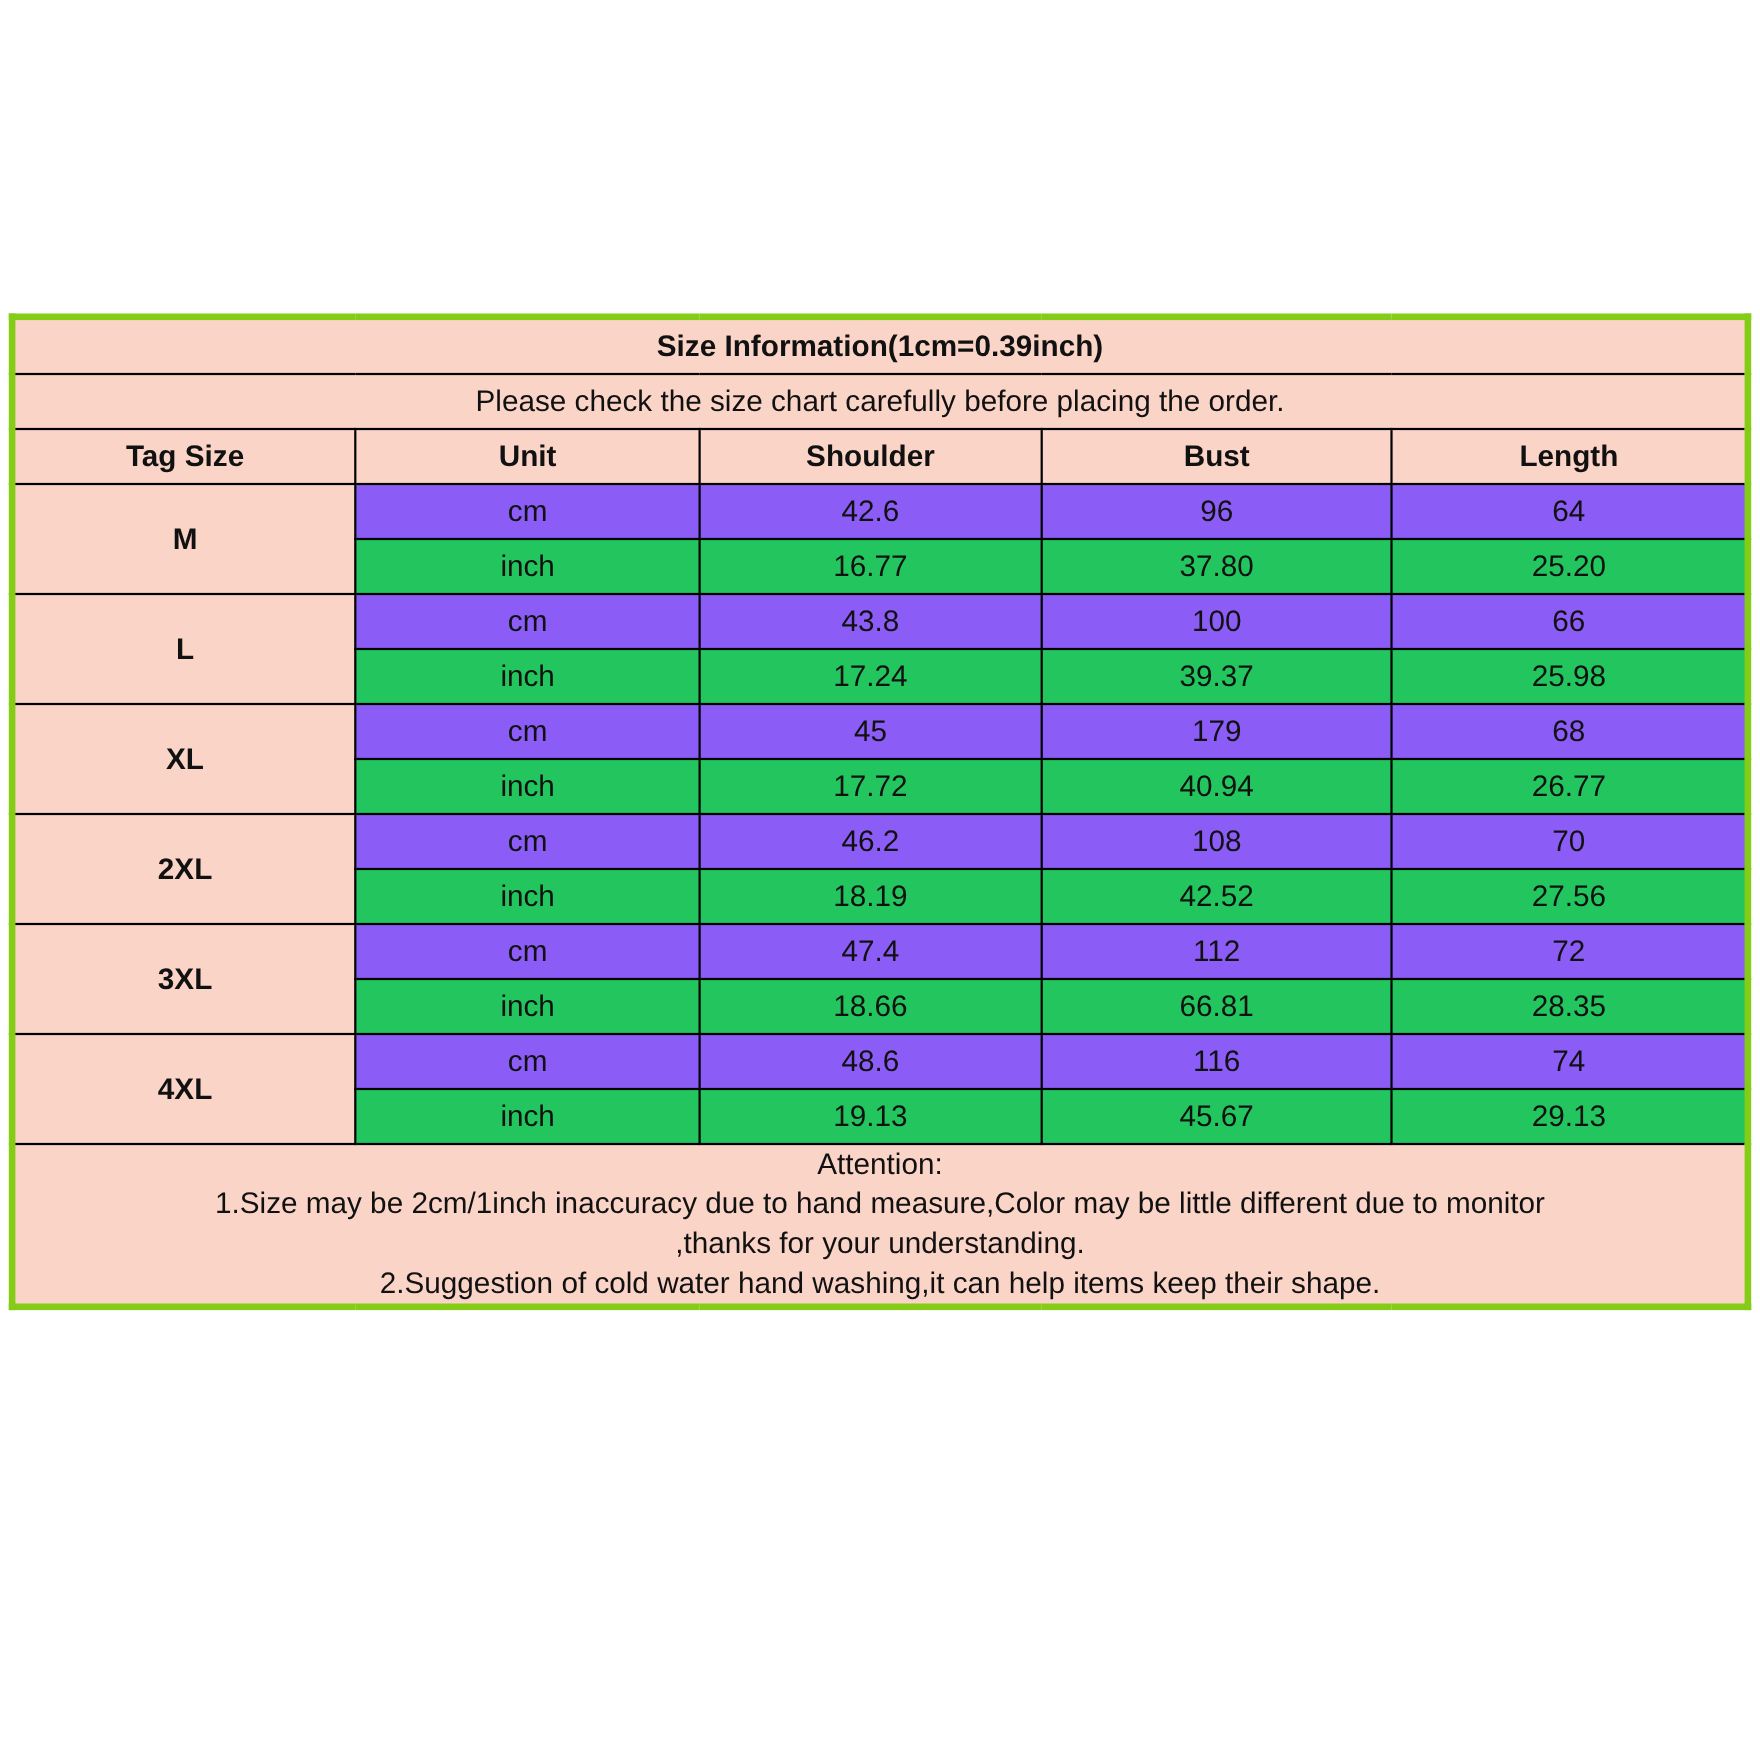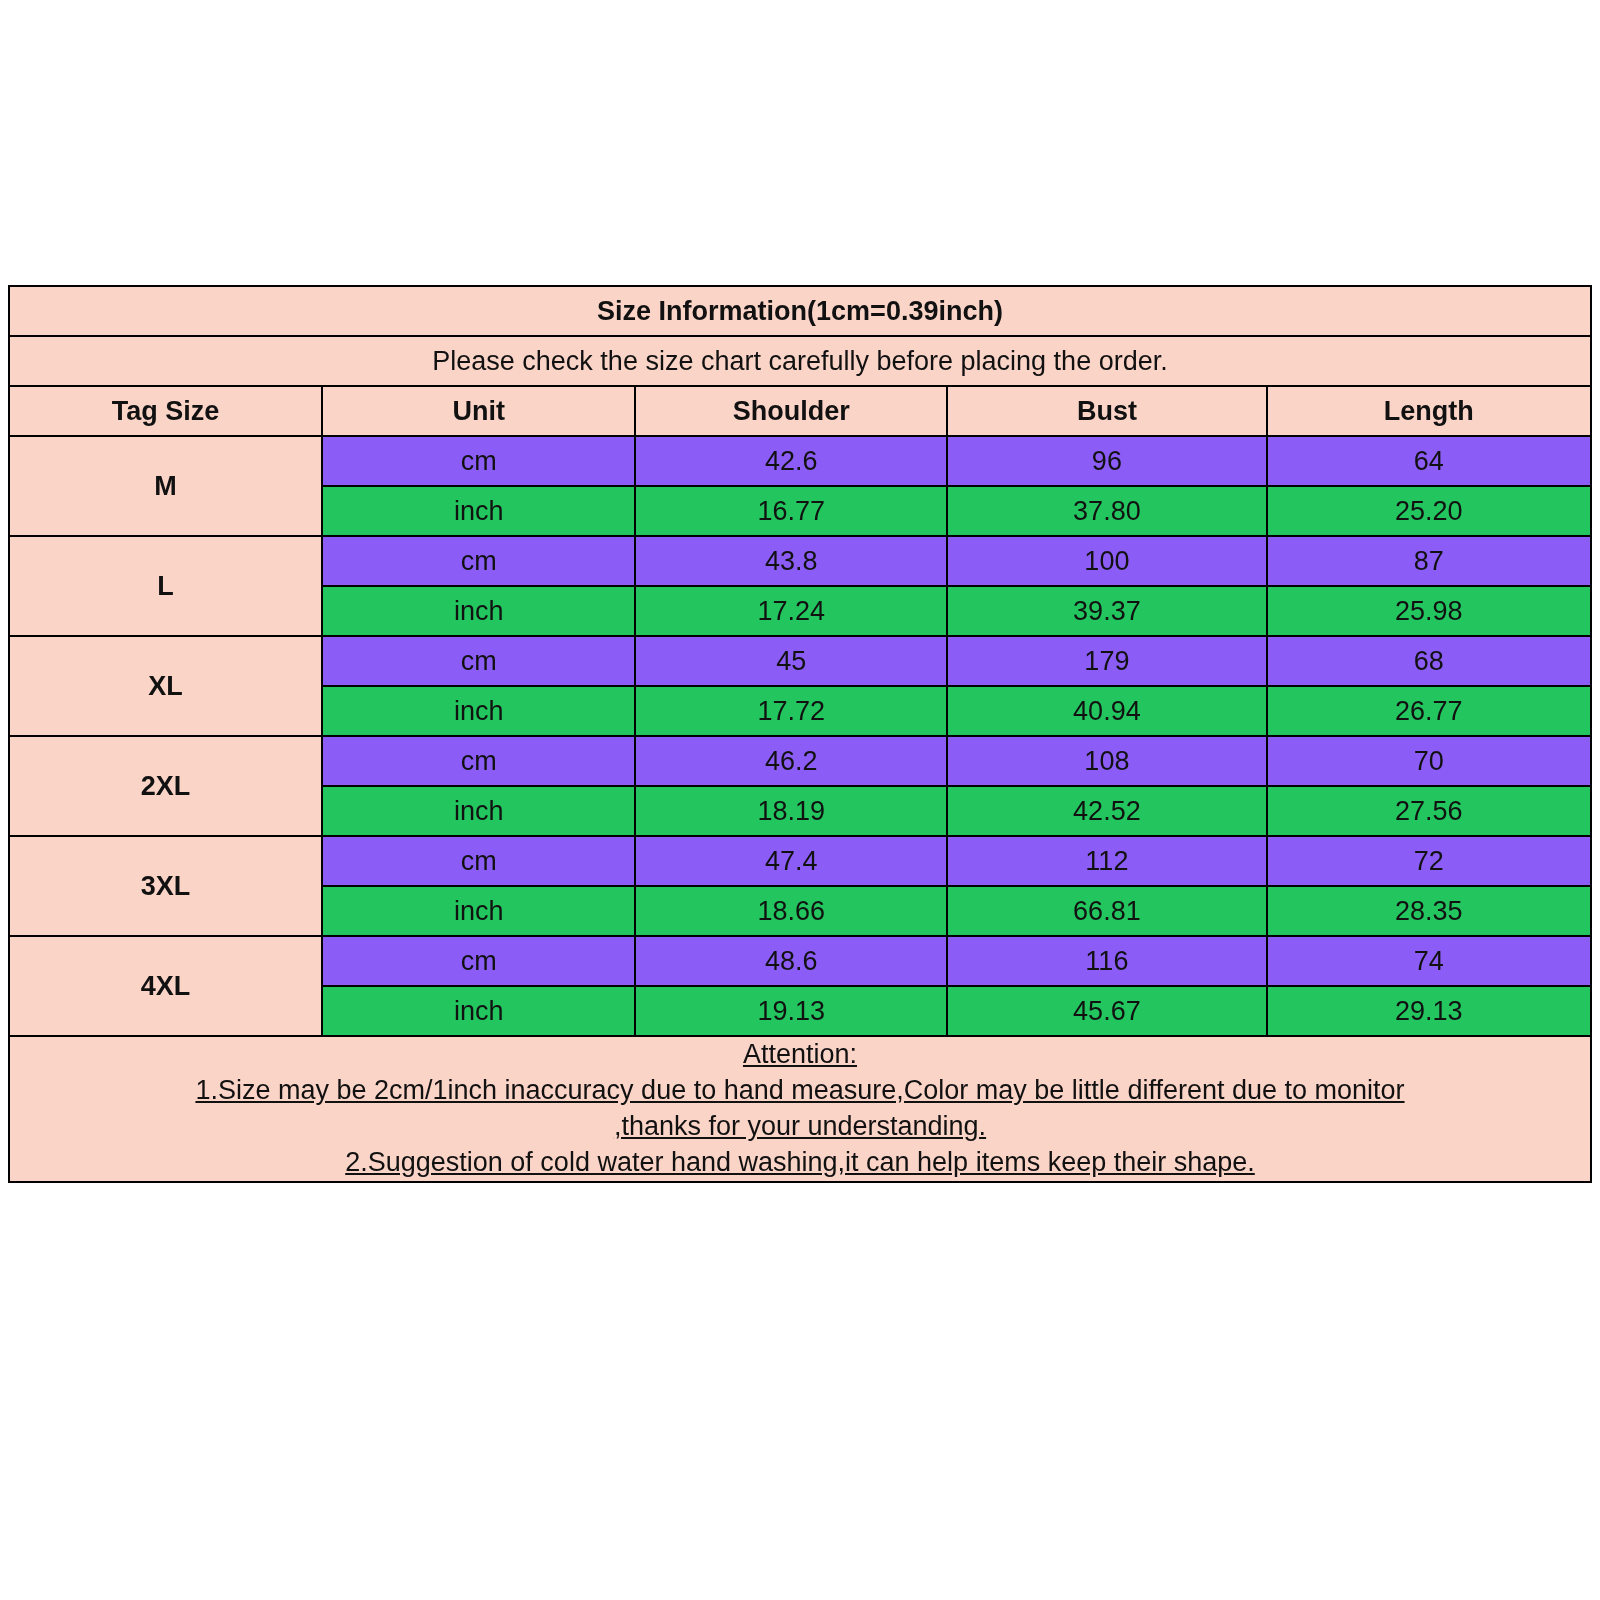--- a/index.html
+++ b/index.html
@@ -17,21 +17,21 @@
   #chart-wrap {
     position: absolute;
     left: 8px;
     top: 285px;
     width: 1584px;
   }
   table.size-table {
     border-collapse: collapse;
     width: 100%;
     table-layout: fixed;
-    border: 2px solid #84cc16;
+    border: 6px solid #84cc16;
     padding-left: 24px;
   }
   table.size-table td {
     border: 2px solid #000;
     text-align: center;
     vertical-align: middle;
     background: #fbd4c8;
     color: #111;
     font-size: 27px;
     padding: 0;
@@ -69,21 +69,20 @@
   tr.inch-row td.unit-cell,
   tr.inch-row td.val-cell {
     background: #22c55e;
   }
   td.attention-cell {
     text-align: left;
     font-size: 29px;
     line-height: 1.33;
     padding: 12px 10px 16px 10px;
     height: auto;
-    text-decoration: underline;
   }
   .attn-line { display: block; white-space: pre-wrap; }
   .col-tag { width: 19.8%; }
   .col-unit { width: 19.8%; }
   .col-sh { width: 19.7%; }
   .col-bust { width: 20.2%; }
   .col-len { width: 20.5%; }
 </style>
 </head>
 <body>
@@ -124,21 +123,21 @@
         <td class="val-cell">16.77</td>
         <td class="val-cell">37.80</td>
         <td class="val-cell">25.20</td>
       </tr>
 
       <tr class="cm-row">
         <td class="tag-cell" rowspan="2">L</td>
         <td class="unit-cell">cm</td>
         <td class="val-cell">43.8</td>
         <td class="val-cell">100</td>
-        <td class="val-cell">87</td>
+        <td class="val-cell">66</td>
       </tr>
       <tr class="inch-row">
         <td class="unit-cell">inch</td>
         <td class="val-cell">17.24</td>
         <td class="val-cell">39.37</td>
         <td class="val-cell">25.98</td>
       </tr>
 
       <tr class="cm-row">
         <td class="tag-cell" rowspan="2">XL</td>

